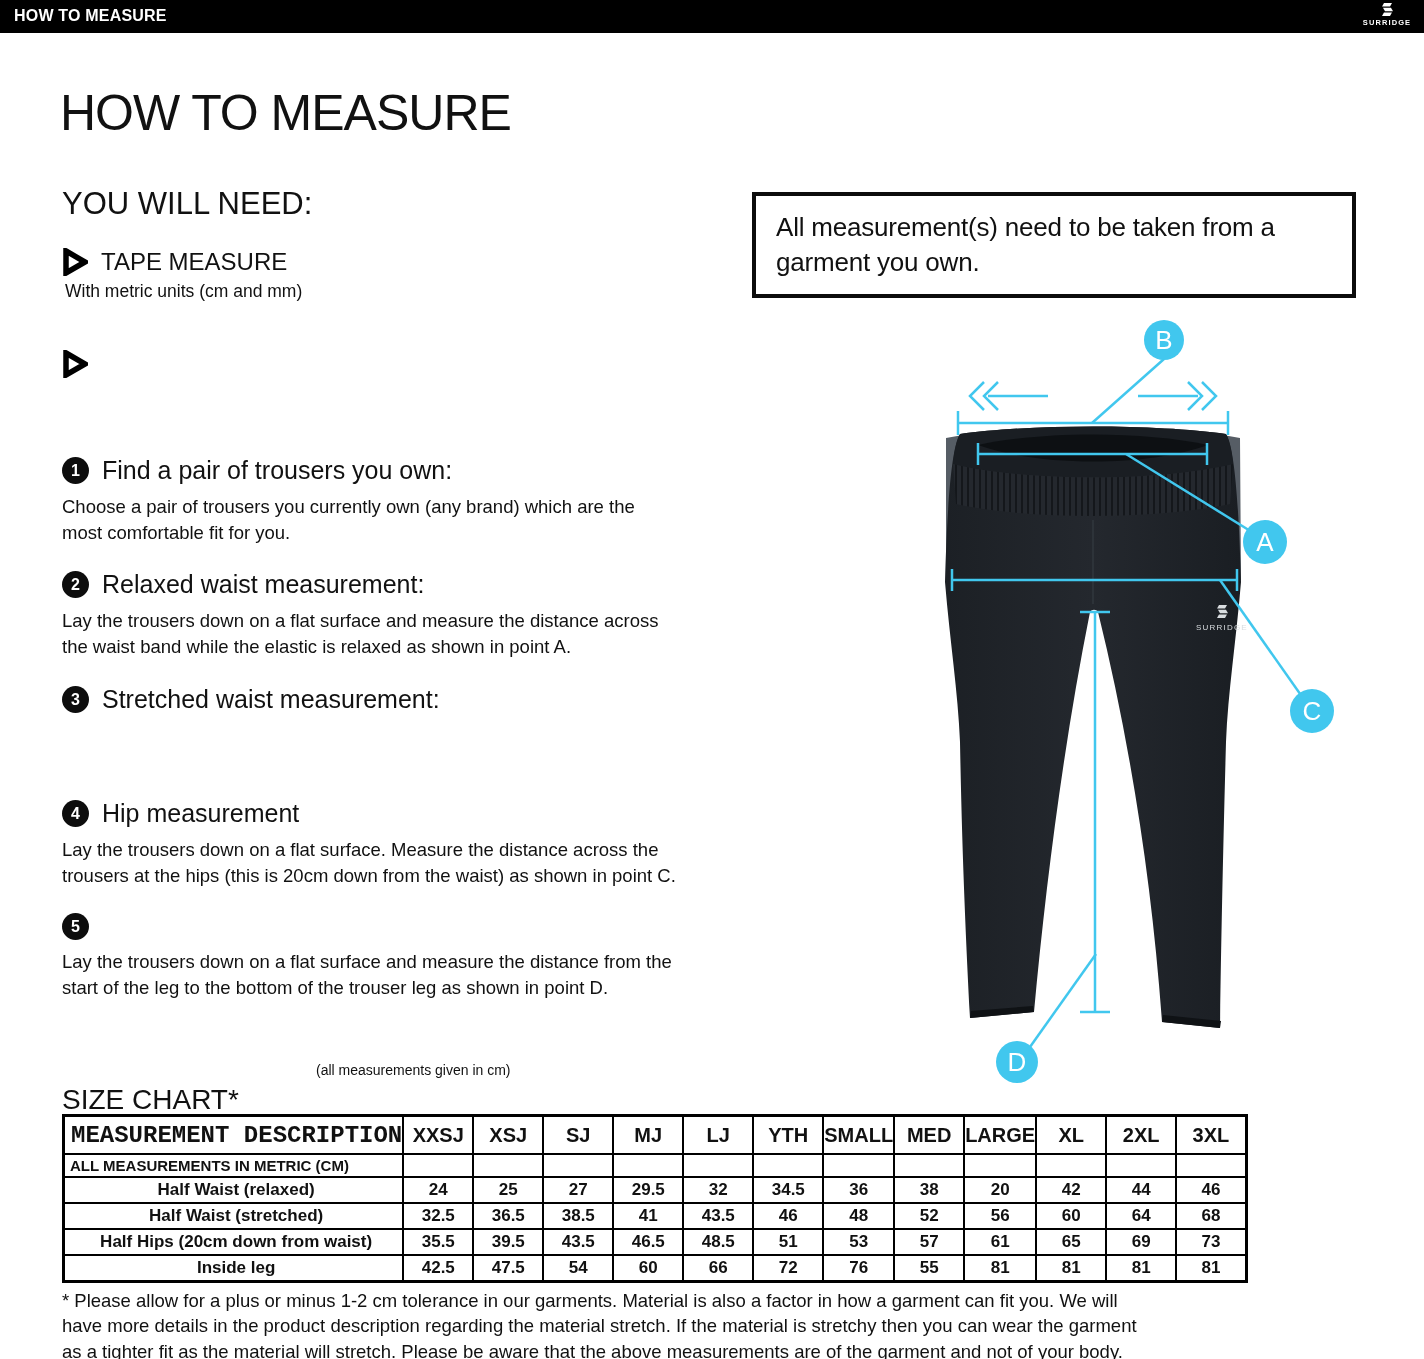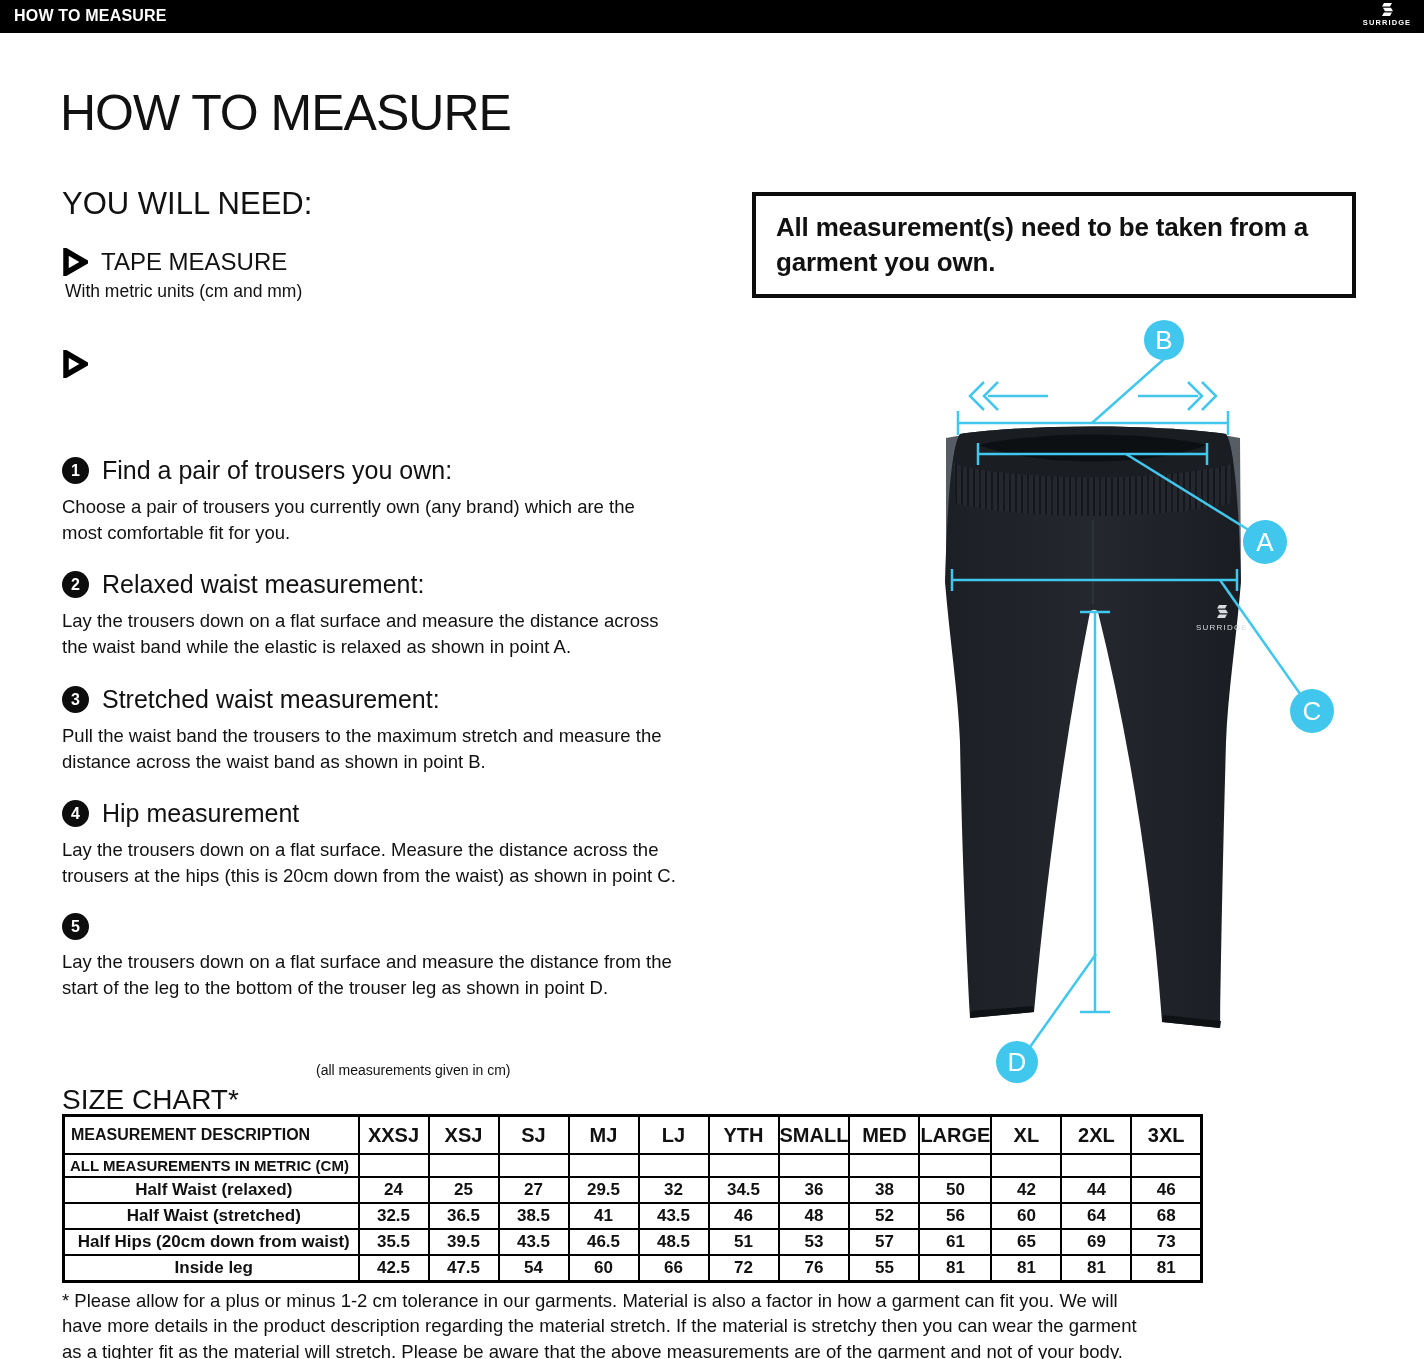--- a/index.html
+++ b/index.html
@@ -27,31 +27,31 @@
 
   .step{left:62px;width:640px;}
   .step-head{display:flex;align-items:center;gap:13px;}
   .badge{width:27px;height:27px;border-radius:50%;background:#0d0d0d;color:#fff;
          font-size:16px;font-weight:bold;text-align:center;line-height:27px;flex:0 0 27px;}
   .step-title{font-size:25px;}
   .step-body{margin-top:9px;font-size:18.5px;line-height:1.4;width:614px;}
 
   
   .note-box{left:752px;top:192px;width:556px;border:4px solid #0c0c0c;background:#fff;
-            padding:14px 20px;font-size:26px;font-weight:bold;line-height:1.35;letter-spacing:-.2px;}
+            padding:14px 20px;font-size:26px;font-weight:normal;line-height:1.35;letter-spacing:-.2px;}
 
   
   .size-heading{left:62px;top:1084px;font-size:28px;font-weight:400;}
   .size-sub{left:316px;top:1062px;font-size:14px;}
   table.size-table{left:62px;top:1114px;position:absolute;border-collapse:collapse;
                    table-layout:fixed;border:3px solid #000;}
   .size-table th,.size-table td{border:2px solid #000;font-weight:bold;padding:0;
                                 white-space:nowrap;overflow:hidden;}
   .size-table th{font-size:20px;height:36px;text-align:center;}
-  .size-table th.first{text-align:left;padding-left:6px;font-size:16px;}
+  .size-table th.first{text-align:left;padding-left:6px;font-size:24px;font-family:Liberation Mono, monospace;}
   .size-table tr.metric-row td{font-size:15px;height:21px;}
   .size-table tr.data-row td{font-size:17px;height:24px;text-align:center;}
   .size-table td.lbl{text-align:left;padding-left:5px;}
 
   .footnote{left:62px;top:1288px;width:1078px;font-size:18.5px;line-height:1.37;}
 
   
   .diagram{left:930px;top:312px;}
   .cy{stroke:#41c7ee;stroke-width:2.5;fill:none;}
   .marker-letter{fill:#fff;font-size:26px;font-family:"Liberation Sans","DejaVu Sans",sans-serif;}
@@ -106,21 +106,20 @@
     <div class="step-title">Relaxed waist measurement:</div>
   </div>
   <div class="step-body">Lay the trousers down on a flat surface and measure the distance across the waist band while the elastic is relaxed as shown in point A.</div>
 </div>
 
 <div class="abs step" style="top:685px">
   <div class="step-head">
     <div class="badge">3</div>
     <div class="step-title">Stretched waist measurement:</div>
   </div>
-  <div class="step-body">Pull the waist band the trousers to the maximum stretch and measure the distance across the waist band as shown in point B.</div>
 </div>
 
 <div class="abs step" style="top:799px">
   <div class="step-head">
     <div class="badge">4</div>
     <div class="step-title">Hip measurement</div>
   </div>
   <div class="step-body">Lay the trousers down on a flat surface. Measure the distance across the trousers at the hips (this is 20cm down from the waist) as shown in point C.</div>
 </div>
 
@@ -294,21 +293,21 @@
   <tr class="data-row">
     <td class="lbl">Half Waist (relaxed)</td>
     <td>24</td>
     <td>25</td>
     <td>27</td>
     <td>29.5</td>
     <td>32</td>
     <td>34.5</td>
     <td>36</td>
     <td>38</td>
-    <td>50</td>
+    <td>20</td>
     <td>42</td>
     <td>44</td>
     <td>46</td>
   </tr>
   <tr class="data-row">
     <td class="lbl">Half Waist (stretched)</td>
     <td>32.5</td>
     <td>36.5</td>
     <td>38.5</td>
     <td>41</td>

